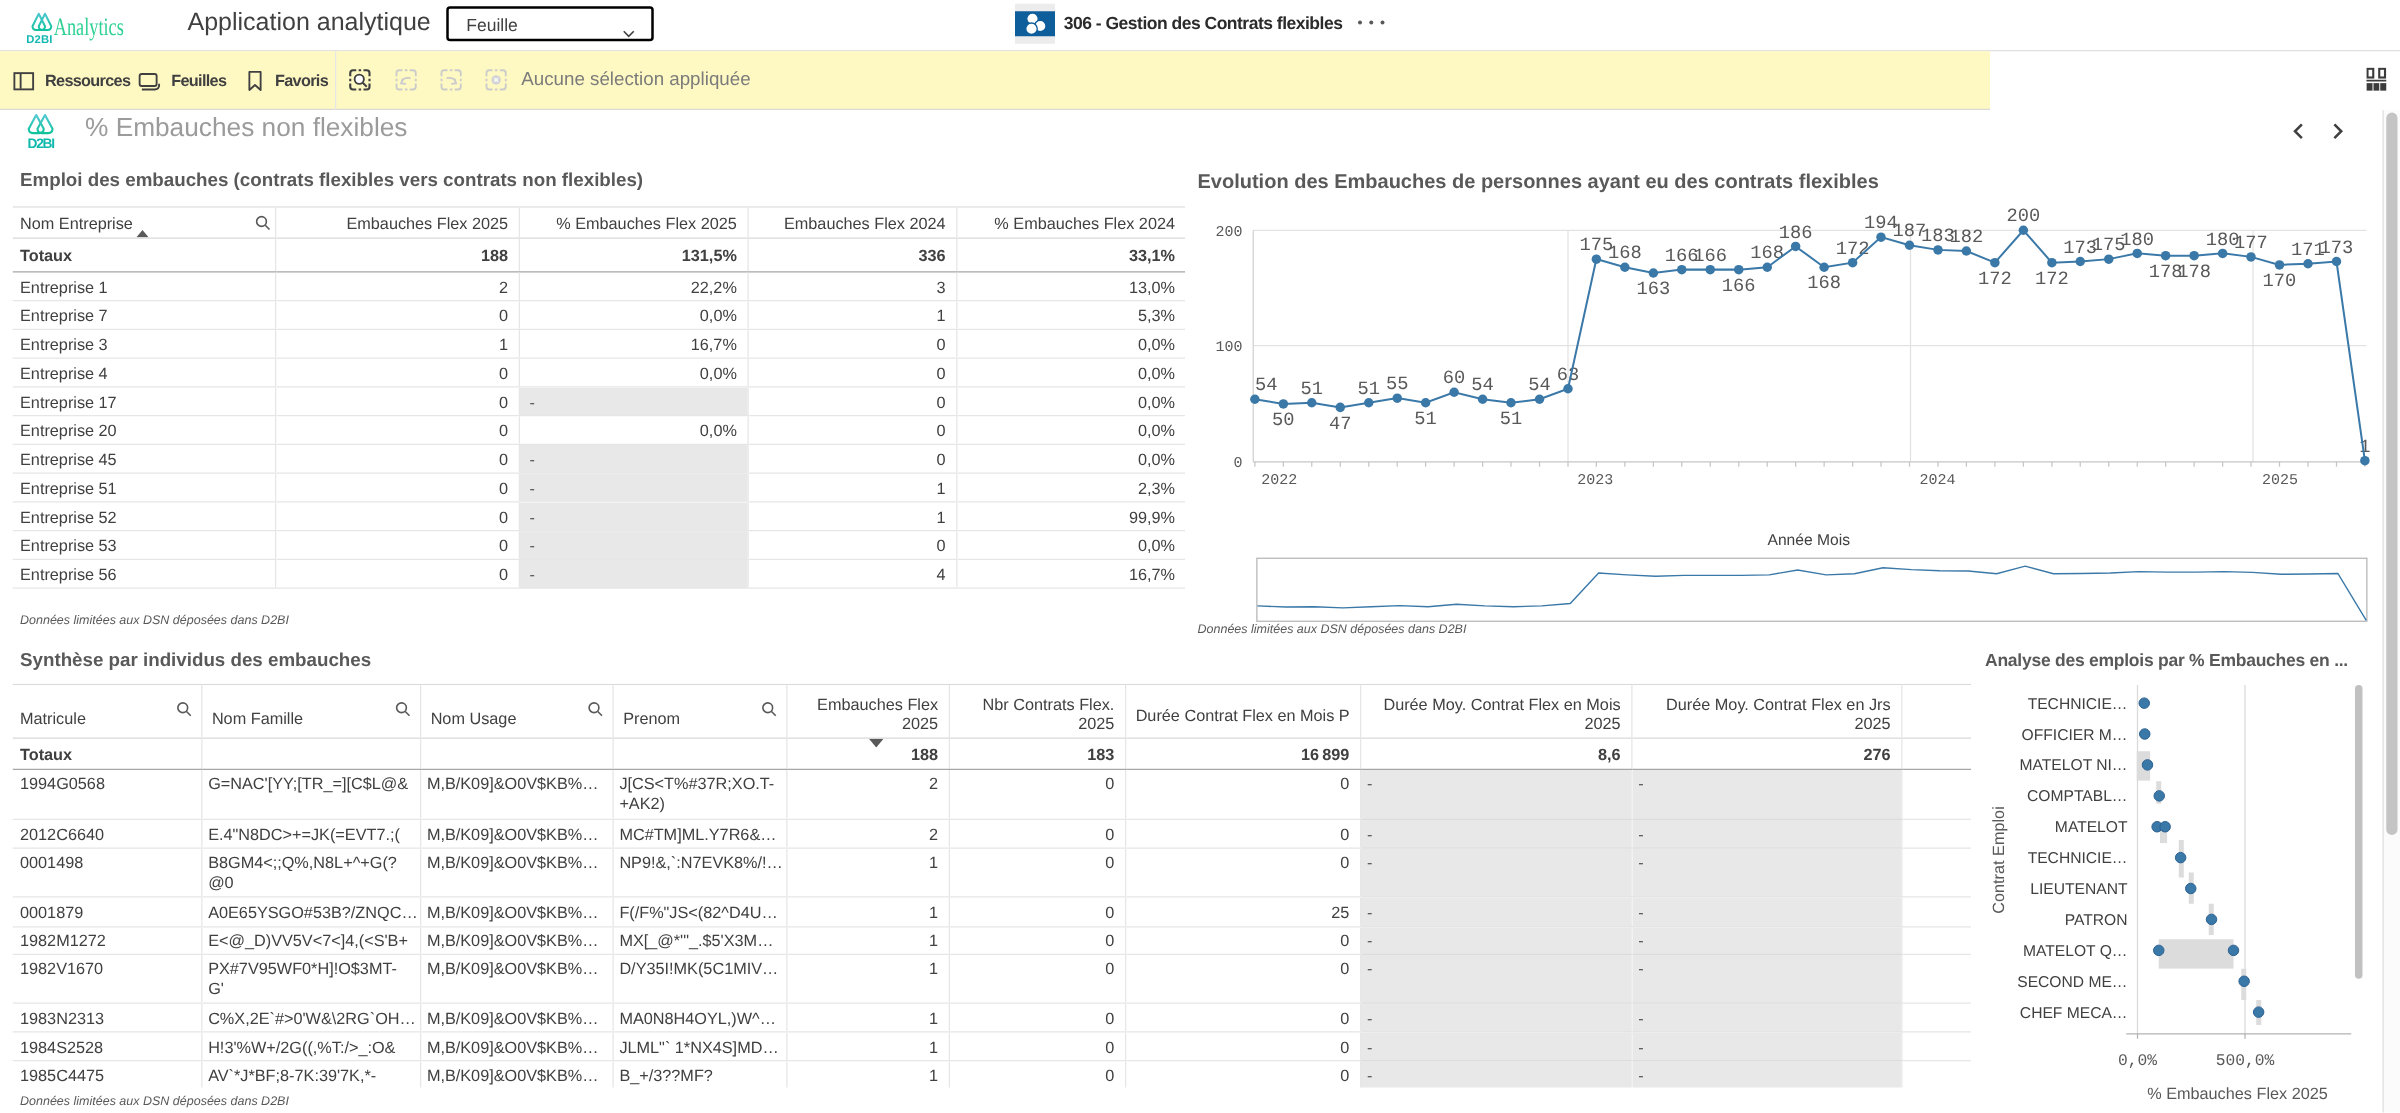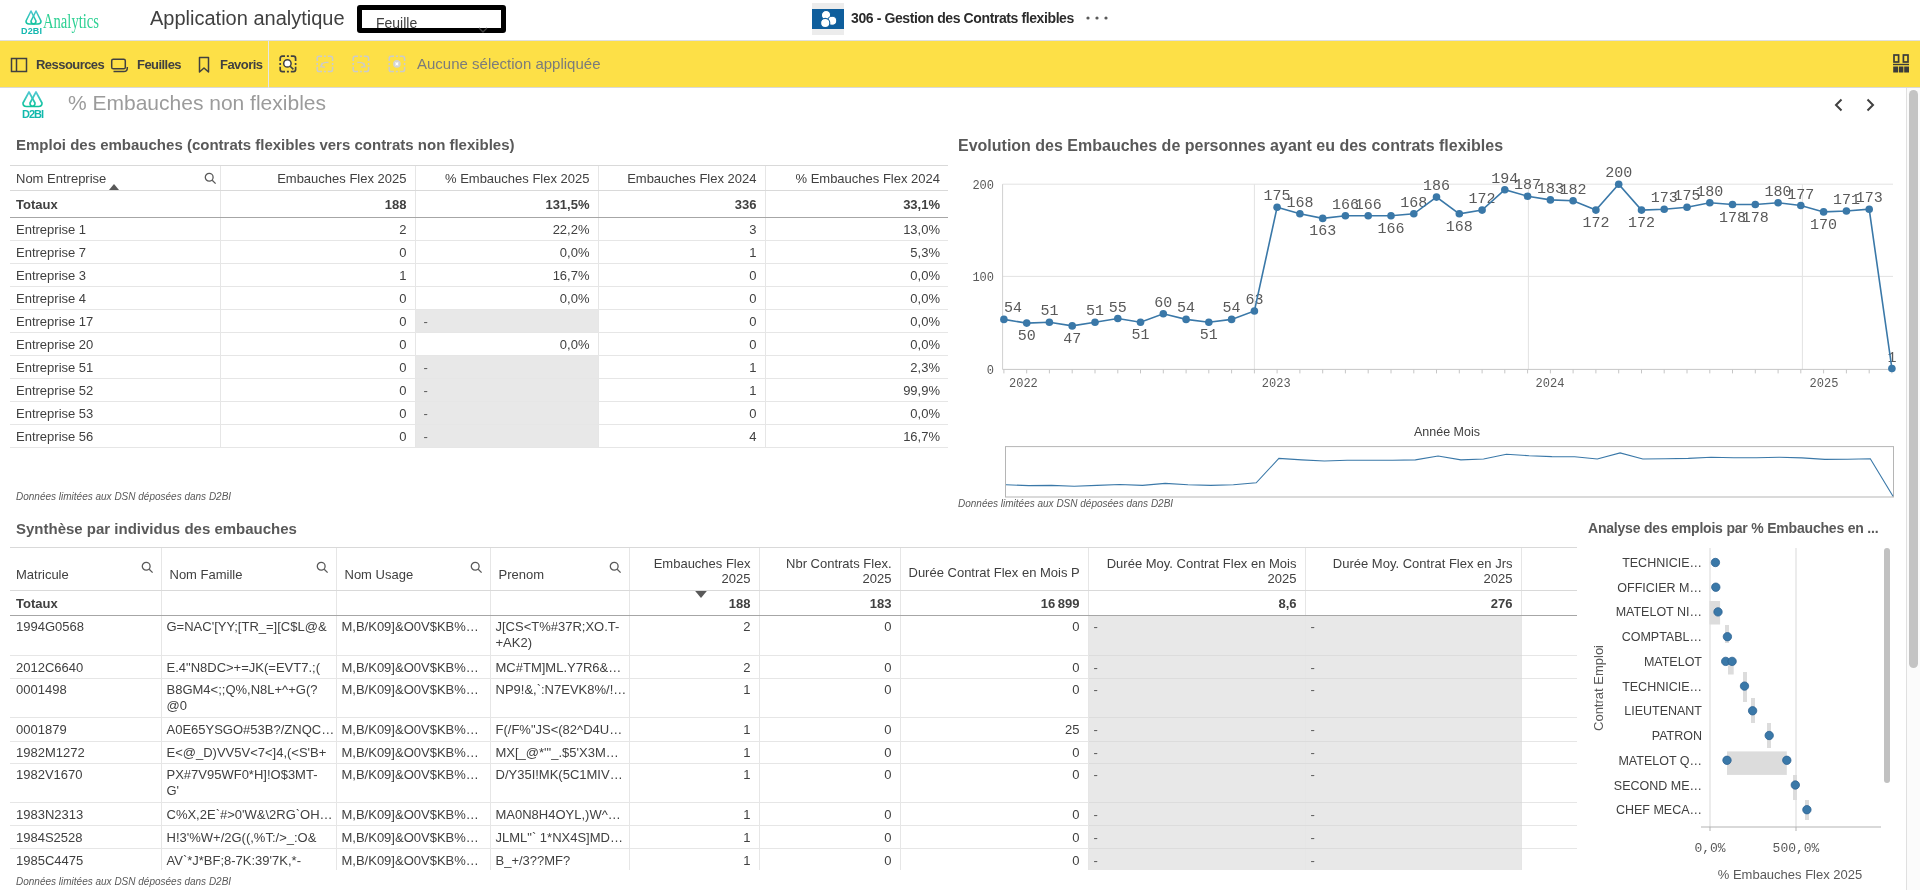--- a/index.html
+++ b/index.html
@@ -1,25 +1,25 @@
 <!DOCTYPE html>
 <html><head><meta charset="utf-8">
 <style>
 *{margin:0;padding:0;box-sizing:border-box}
 html,body{width:1920px;height:890px;overflow:hidden;background:#fff;
   font-family:"Liberation Sans",sans-serif;color:#404040;}
 .abs{position:absolute}
 
 #topbar{position:absolute;left:0;top:0;width:1920px;height:41px;background:#fff;border-bottom:1px solid #e0e0e0}
 #apptitle{position:absolute;left:150px;top:7px;font-size:20px;color:#404040}
-#sheetdd{position:absolute;left:357px;top:5px;width:149px;height:28px;border:5px solid #000000;border-radius:3px;font-size:14px;color:#404040;line-height:26px;padding-left:14px}
+#sheetdd{position:absolute;left:357px;top:5px;width:166px;height:28px;border:2px solid #000000;border-radius:3px;font-size:14px;color:#404040;line-height:26px;padding-left:14px}
 #sheetdd .chev{position:absolute;right:12px;top:8px}
 #appname{position:absolute;left:851px;top:10px;font-size:14px;letter-spacing:-0.4px;font-weight:bold;color:#2b2b2b}
 
-#toolbar{position:absolute;left:0;top:41px;width:1920px;height:47px;background:#fde047;border-bottom:1px solid #d9d9d9}
+#toolbar{position:absolute;left:0;top:41px;width:1592px;height:47px;background:#fef9c3;border-bottom:1px solid #d9d9d9}
 .tbtn{position:absolute;top:0;height:47px;display:flex;align-items:center;font-size:13px;font-weight:bold;letter-spacing:-0.55px;color:#404040}
 .tbtn svg{margin-right:8px}
 #tdivider{position:absolute;left:268px;top:0;width:1px;height:47px;background:#e6e6e6}
 #selinfo{position:absolute;left:417px;top:14px;font-size:15px;color:#7b7b7b}
 
 #sheet{position:absolute;left:0;top:88px;width:1920px;height:802px;background:#fff}
 #sheettitle{position:absolute;left:68px;top:3px;font-size:21px;color:#9b9b9b}
 .paneltitle{position:absolute;font-size:15px;font-weight:bold;color:#595959}
 .footnote{position:absolute;font-size:10px;font-style:italic;color:#595959}
 
@@ -213,20 +213,27 @@
             <td style="padding-left:6px">Entreprise 17</td>
             <td class="num">0</td>
             <td class="nullc">-</td>
             <td class="num">0</td>
             <td class="num">0,0%</td>
           </tr>
     <tr class="dat" style="height:23px">
             <td style="padding-left:6px">Entreprise 20</td>
             <td class="num">0</td>
             <td class="num">0,0%</td>
+            <td class="num">0</td>
+            <td class="num">0,0%</td>
+          </tr>
+    <tr class="dat" style="height:23px">
+            <td style="padding-left:6px">Entreprise 45</td>
+            <td class="num">0</td>
+            <td class="nullc">-</td>
             <td class="num">0</td>
             <td class="num">0,0%</td>
           </tr>
     <tr class="dat" style="height:23px">
             <td style="padding-left:6px">Entreprise 51</td>
             <td class="num">0</td>
             <td class="nullc">-</td>
             <td class="num">1</td>
             <td class="num">2,3%</td>
           </tr>

